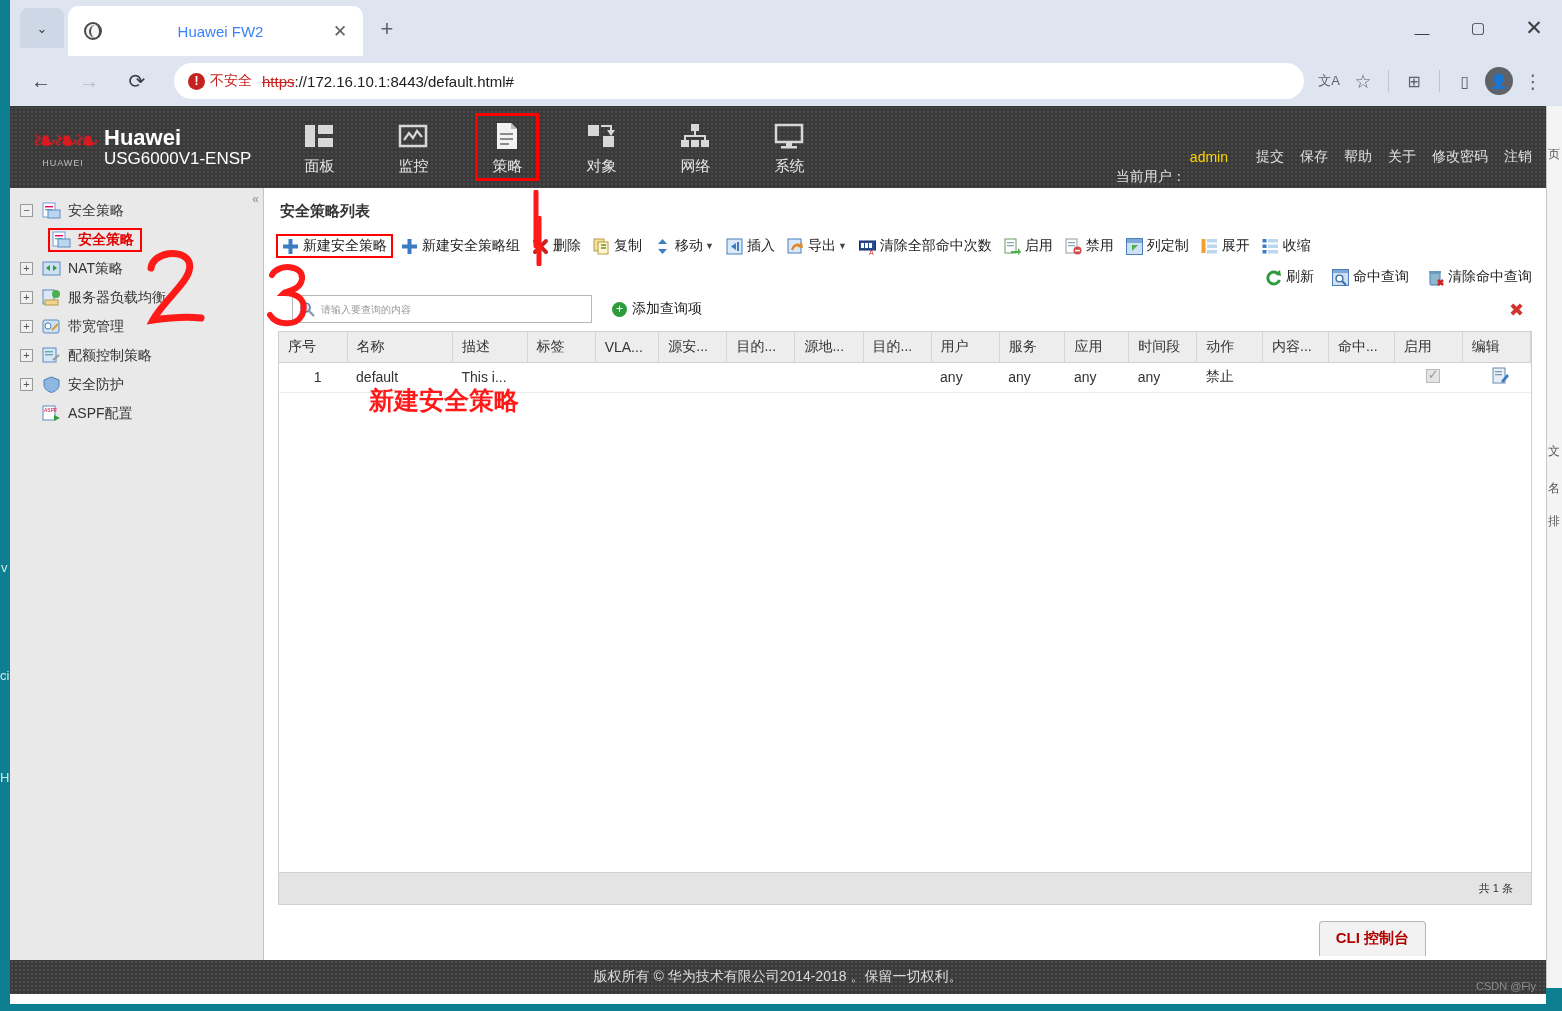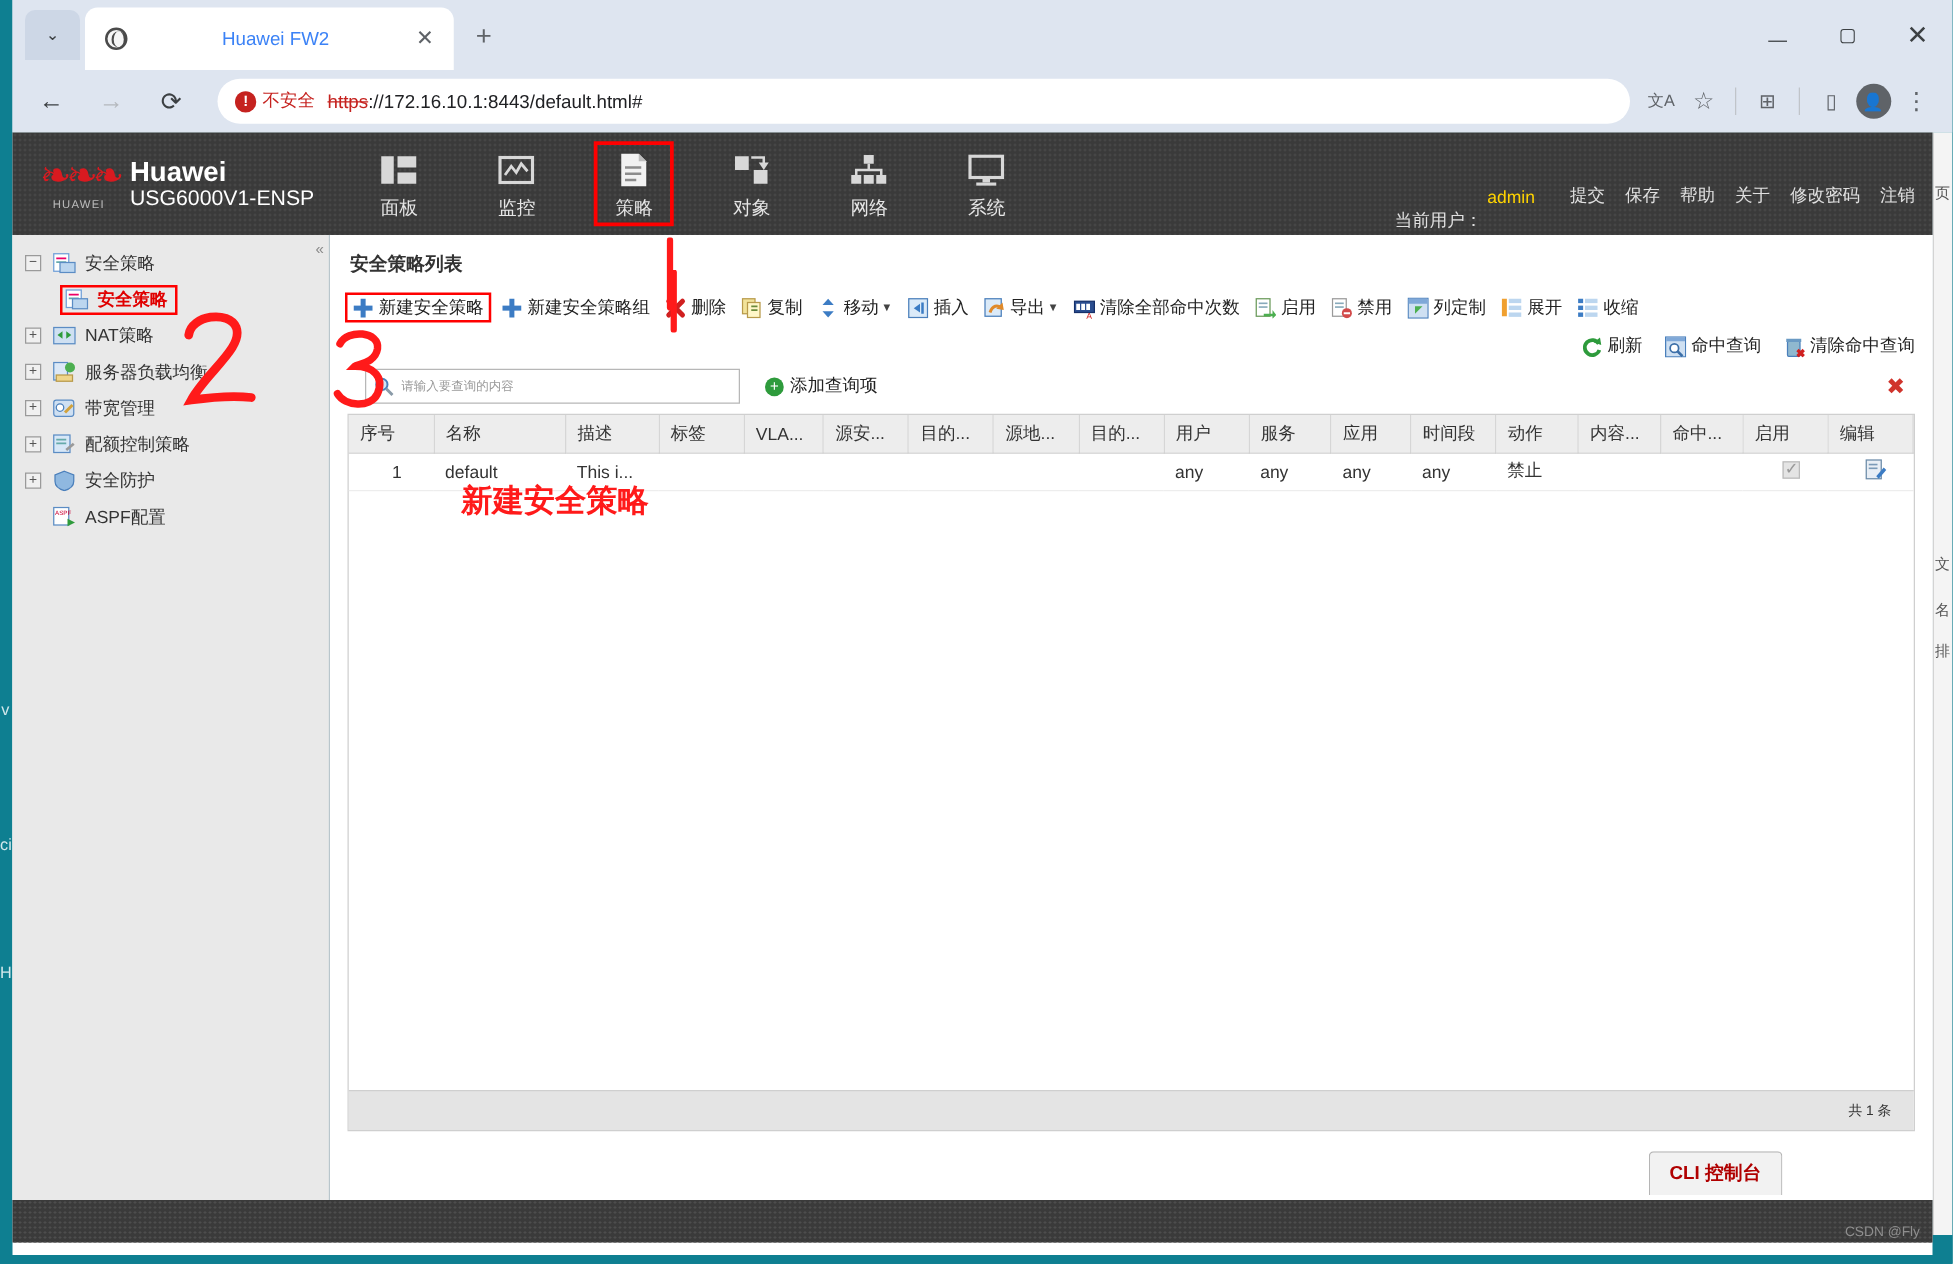--- a/index.html
+++ b/index.html
@@ -754,20 +754,21 @@
           <div class="clibtn">CLI 控制台</div>
         </div>
 
         <svg class="hand" style="left:270px;top:28px;" width="10" height="50" viewBox="0 0 10 50">
           <path d="M5 2 L5 48" stroke="#ff1a1a" stroke-width="5" stroke-linecap="round"></path>
         </svg>
       </div>
     </div>
 
     <div class="appfoot">
+      <span>版权所有 © 华为技术有限公司2014-2018 。保留一切权利。</span>
       <span class="csdn">CSDN @Fly</span>
     </div>
   </div>
 
   <svg class="hand" style="left:528px;top:190px;" width="16" height="60" viewBox="0 0 16 60">
     <path d="M8 2 L8 56" stroke="#ff1a1a" stroke-width="5" stroke-linecap="round"></path>
   </svg>
 
 </div>
 

